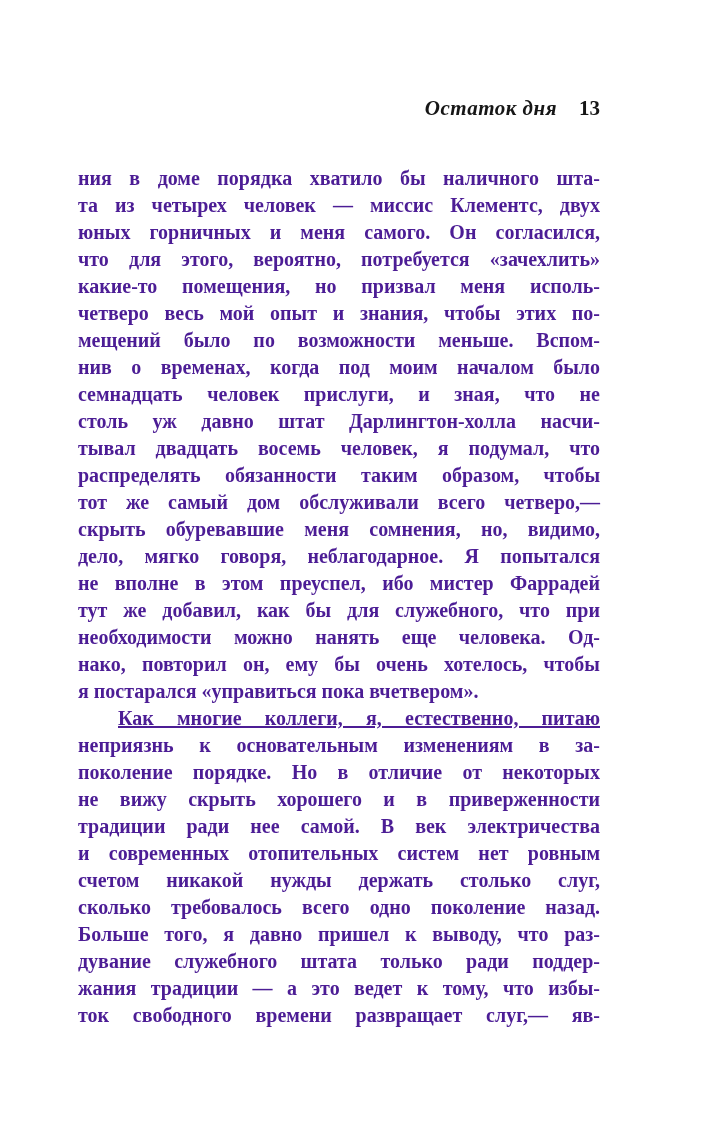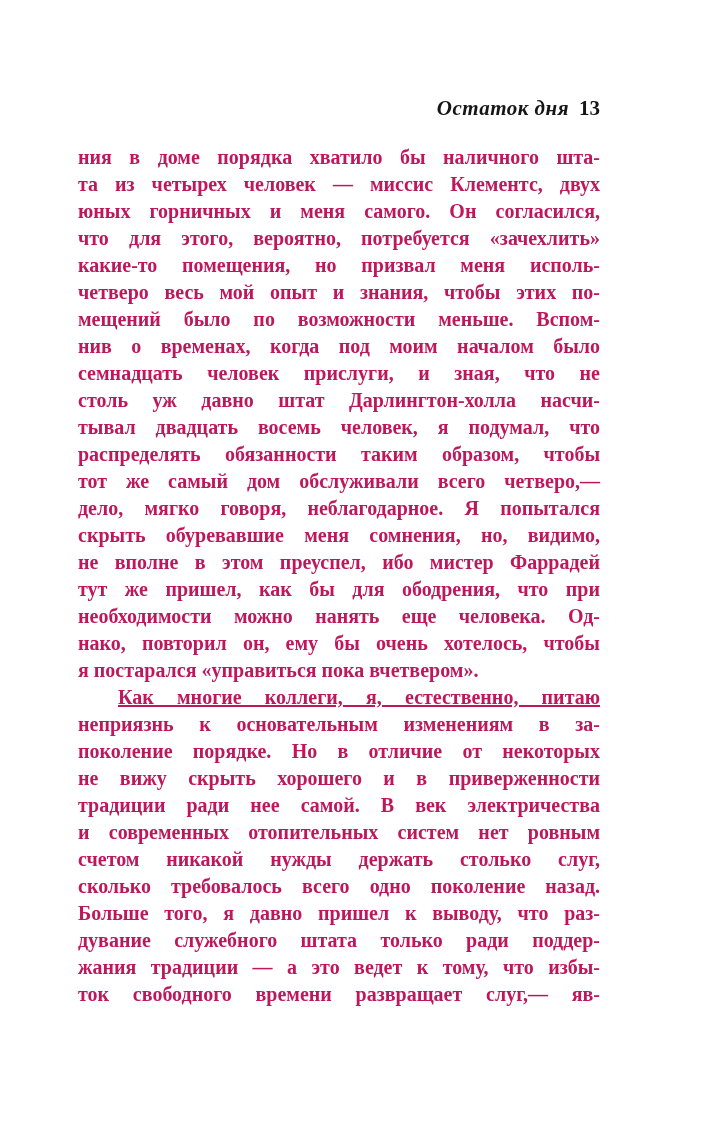--- a/index.html
+++ b/index.html
@@ -28,21 +28,21 @@
     font-size: 21px;
     line-height: 24px;
   }
   .rh-title {
     font-style: italic;
     font-weight: bold;
     letter-spacing: 0.5px;
   }
   .rh-num {
     font-weight: bold;
-    margin-left: 10px;
+    margin-left: 22px;
   }
   .text-block {
     position: absolute;
     top: 144px;
     left: 78px;
     width: 522px;
     color: #1b1b1b;
     font-size: 20px;
     font-weight: bold;
   }
@@ -61,38 +61,38 @@
     text-decoration: underline;
   }
 </style>
 </head>
 <body style="background: rgb(255, 255, 255);">
 
 <div class="page">
   <div class="running-head">
     <span class="rh-title">Остаток дня</span><span class="rh-num">13</span>
   </div>
-  <div class="text-block" id="text-block" style="color: #be185d;">
+  <div class="text-block" id="text-block" style="color: #4c1d95; margin-top: 21px;">
       <div class="line">ния в доме порядка хватило бы наличного шта-</div>
       <div class="line">та из четырех человек — миссис Клементс, двух</div>
       <div class="line">юных горничных и меня самого. Он согласился,</div>
       <div class="line">что для этого, вероятно, потребуется «зачехлить»</div>
       <div class="line">какие-то помещения, но призвал меня исполь-</div>
       <div class="line">четверо весь мой опыт и знания, чтобы этих по-</div>
       <div class="line">мещений было по возможности меньше. Вспом-</div>
       <div class="line">нив о временах, когда под моим началом было</div>
       <div class="line">семнадцать человек прислуги, и зная, что не</div>
       <div class="line">столь уж давно штат Дарлингтон-холла насчи-</div>
       <div class="line">тывал двадцать восемь человек, я подумал, что</div>
       <div class="line">распределять обязанности таким образом, чтобы</div>
       <div class="line">тот же самый дом обслуживали всего четверо,—</div>
+      <div class="line">скрыть обуревавшие меня сомнения, но, видимо,</div>
       <div class="line">дело, мягко говоря, неблагодарное. Я попытался</div>
-      <div class="line">скрыть обуревавшие меня сомнения, но, видимо,</div>
       <div class="line">не вполне в этом преуспел, ибо мистер Фаррадей</div>
-      <div class="line">тут же пришел, как бы для ободрения, что при</div>
+      <div class="line">тут же добавил, как бы для служебного, что при</div>
       <div class="line">необходимости можно нанять еще человека. Од-</div>
       <div class="line">нако, повторил он, ему бы очень хотелось, чтобы</div>
       <div class="line para-end">я постарался «управиться пока вчетвером».</div>
       <div class="line indent">Как многие коллеги, я, естественно, питаю</div>
       <div class="line">неприязнь к основательным изменениям в за-</div>
       <div class="line">поколение порядке. Но в отличие от некоторых</div>
       <div class="line">не вижу скрыть хорошего и в приверженности</div>
       <div class="line">традиции ради нее самой. В век электричества</div>
       <div class="line">и современных отопительных систем нет ровным</div>
       <div class="line">счетом никакой нужды держать столько слуг,</div>

